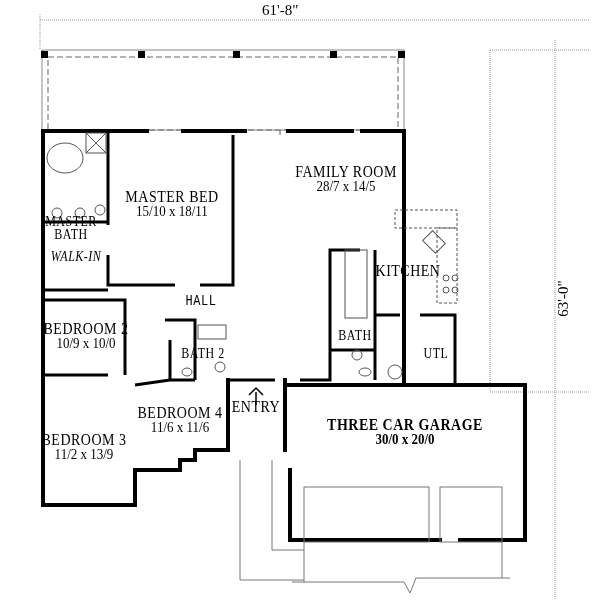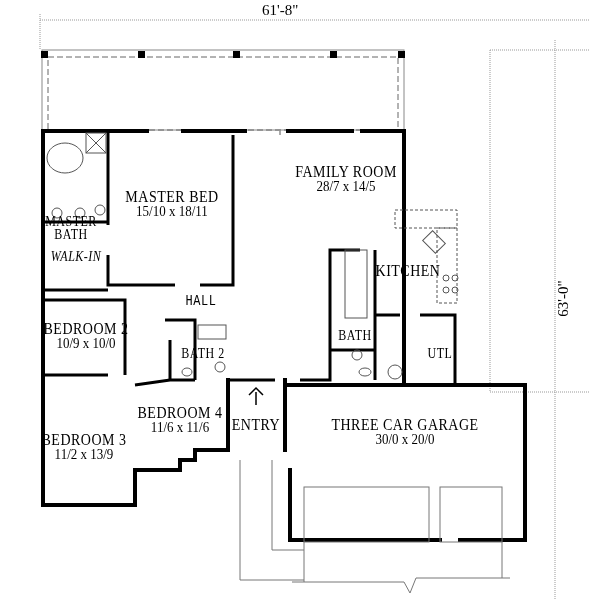--- a/index.html
+++ b/index.html
@@ -145,31 +145,31 @@
 <div class="lbl" style="left:86px;top:322px;">
   <span class="n">BEDROOM 2</span>
   <span class="d">10/9 x 10/0</span>
 </div>
 <div class="lbl small" style="left:203px;top:347px;">
   <span class="n">BATH 2</span>
 </div>
 <div class="lbl small" style="left:355px;top:329px;">
   <span class="n">BATH</span>
 </div>
-<div class="lbl small" style="left:419px;top:347px;padding-left:42px;">
+<div class="lbl small" style="left:436px;top:347px;">
   <span class="n">UTL</span>
 </div>
 <div class="lbl" style="left:84px;top:433px;">
   <span class="n">BEDROOM 3</span>
   <span class="d">11/2 x 13/9</span>
 </div>
 <div class="lbl" style="left:180px;top:406px;">
   <span class="n">BEDROOM 4</span>
   <span class="d">11/6 x 11/6</span>
 </div>
-<div class="lbl" style="left:256px;top:418px;">
+<div class="lbl" style="left:256px;top:400px;">
   <span class="n">ENTRY</span>
 </div>
-<div class="lbl" style="left:405px;top:418px;">
+<div class="lbl" style="left:405px;top:418px;font-weight:bold;">
   <span class="n">THREE CAR GARAGE</span>
   <span class="d">30/0 x 20/0</span>
 </div>
 </div>
 
 </body></html>

